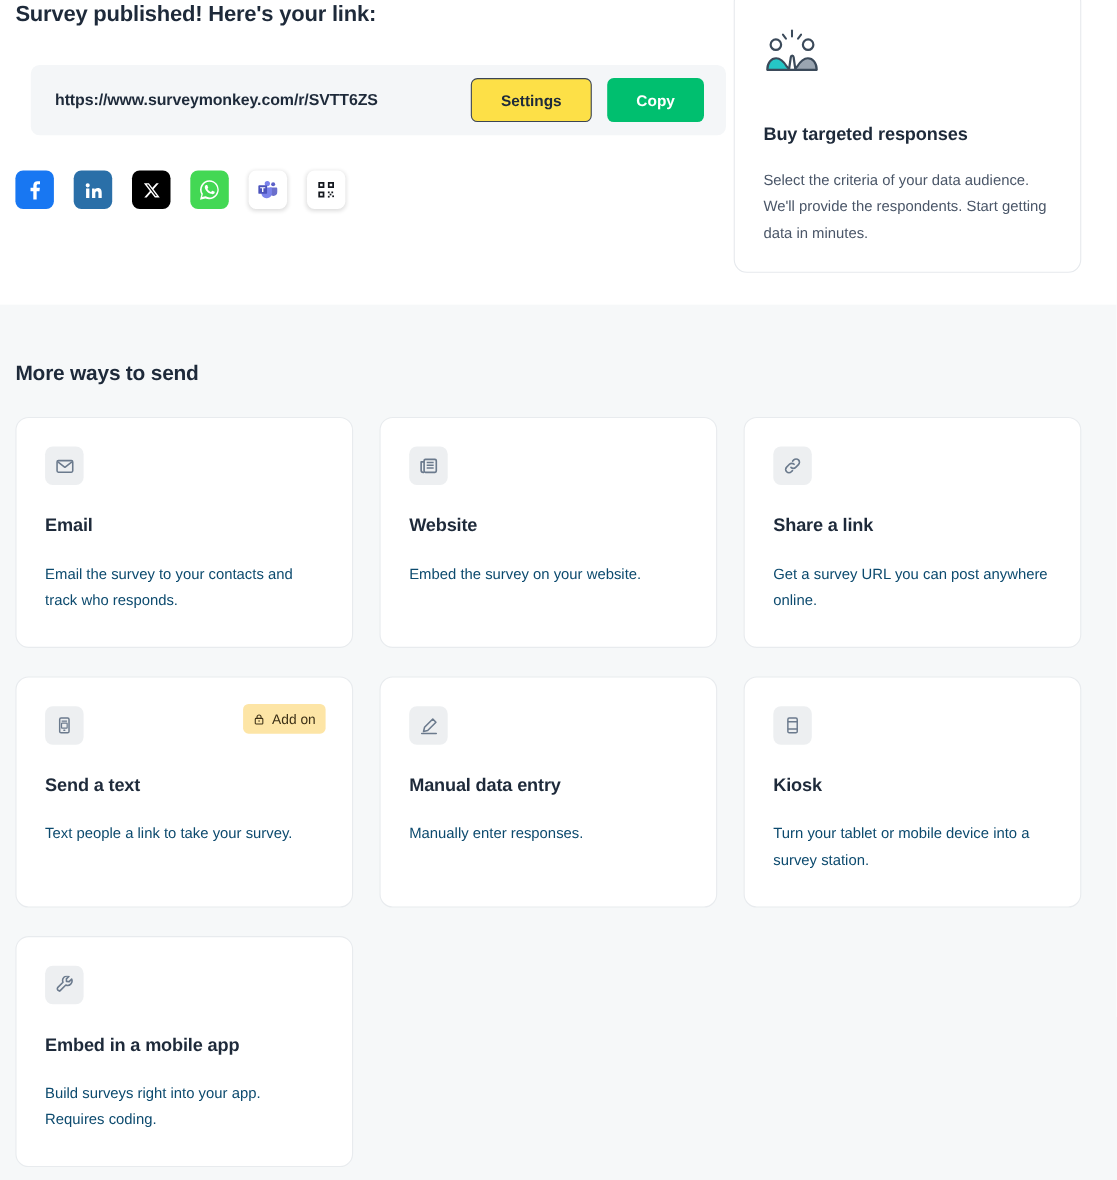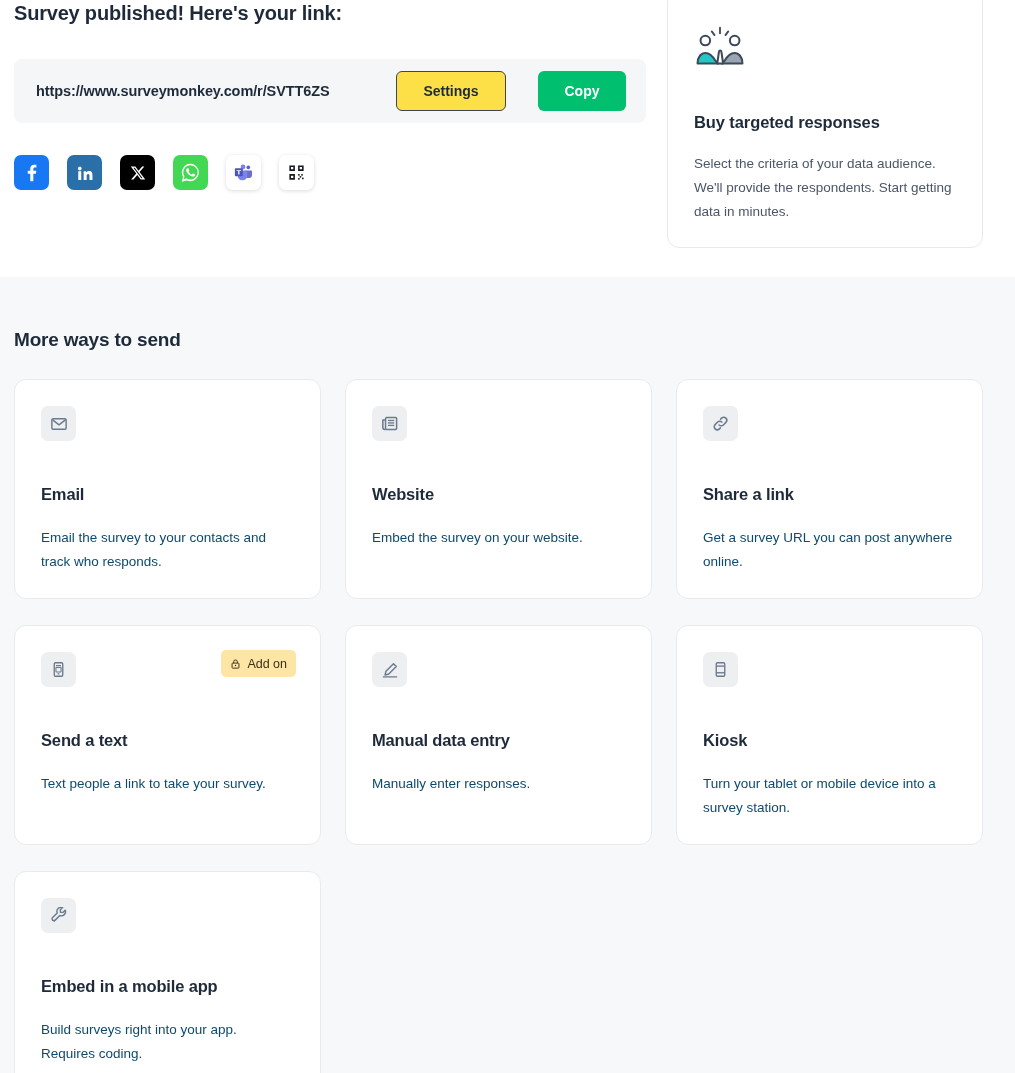--- a/index.html
+++ b/index.html
@@ -27,21 +27,21 @@
     top: 2px;
     font-size: 20px;
     font-weight: 700;
     letter-spacing: -0.2px;
     color: #1e2a3a;
   }
 
   
   .link-bar {
     position: absolute;
-    left: 14px;
+    left: 28px;
     top: 59px;
     width: 632px;
     height: 64px;
     background: #f4f6f8;
     border-radius: 8px;
     display: flex;
     align-items: center;
     padding: 0 20px 0 22px;
   }
 
@@ -75,21 +75,20 @@
     min-width: 88px;
     padding: 0 18px;
     border: none;
     border-radius: 6px;
     background: #00bf6f;
     color: #ffffff;
     font-size: 14px;
     font-weight: 700;
     font-family: "Liberation Sans", sans-serif;
     cursor: pointer;
-    margin-left: 18px;
   }
 
   
   .social-row {
     position: absolute;
     left: 14px;
     top: 155px;
     display: flex;
     gap: 18px;
     align-items: center;
@@ -178,21 +177,21 @@
     width: 35px;
     height: 35px;
     background: #edeff1;
     border-radius: 7px;
     display: flex;
     align-items: center;
     justify-content: center;
   }
 
   .card-title {
-    margin-top: 44px;
+    margin-top: 28px;
     font-size: 16.5px;
     font-weight: 700;
     color: #1e2a3a;
     letter-spacing: -0.15px;
   }
 
   .card-desc {
     margin-top: 22px;
     font-size: 13.5px;
     line-height: 1.78;

